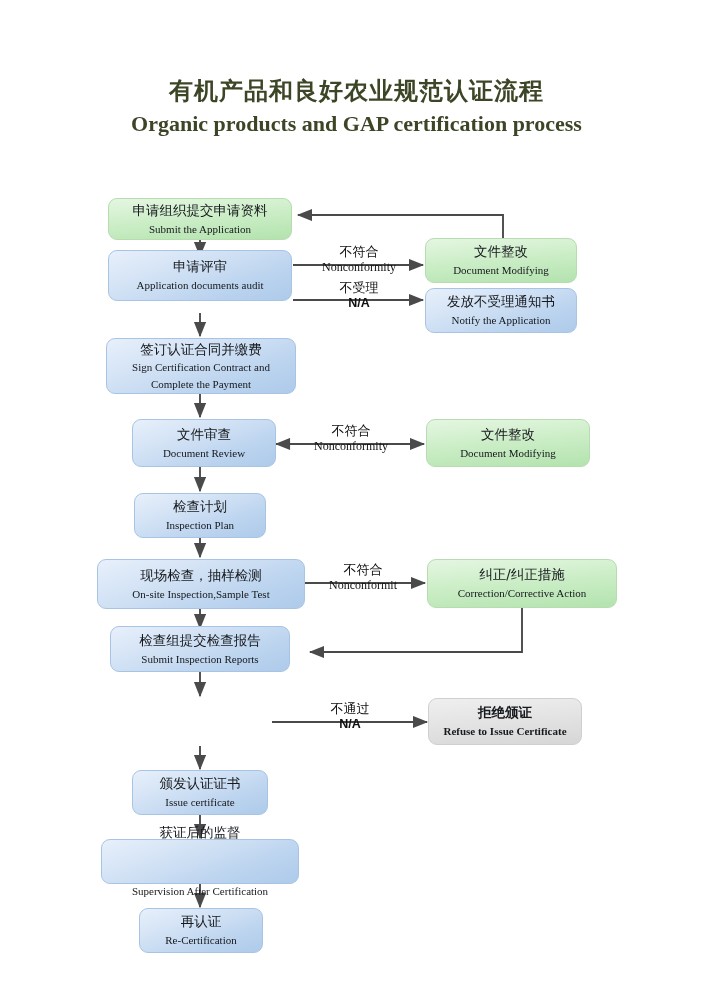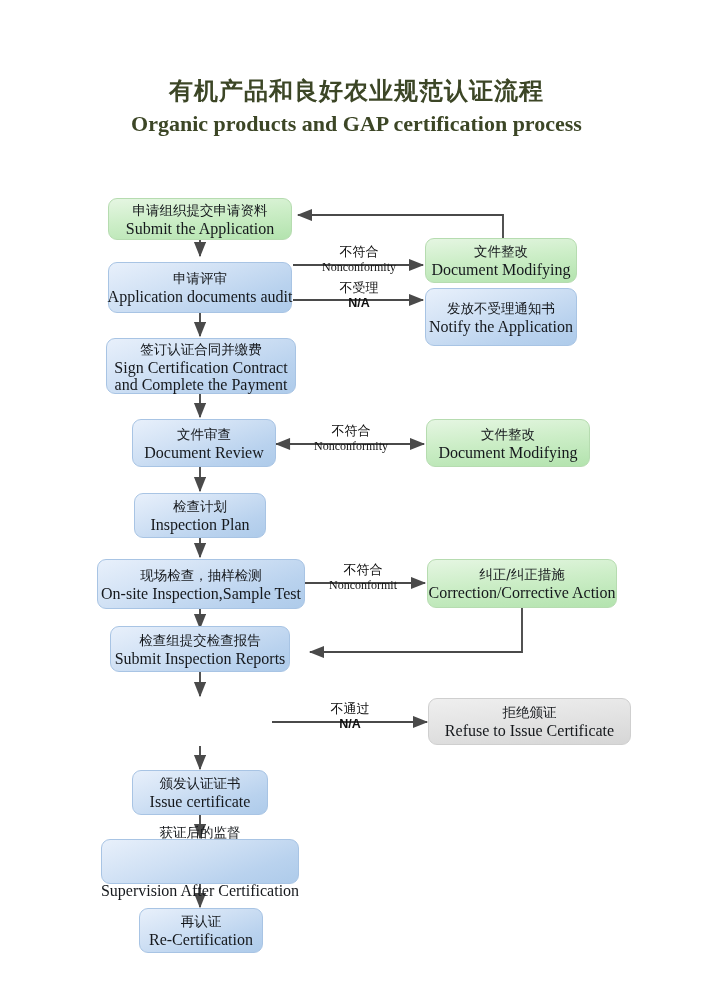--- a/index.html
+++ b/index.html
@@ -35,21 +35,21 @@
     text-align:center;
     color:#15181c;
     padding:2px 4px;
   }
   .node .cn{
     font-family:"DejaVu Sans",sans-serif;
     font-size:13.5px;line-height:19px;white-space:nowrap;
   }
   .node .en{
     font-family:"Liberation Serif","DejaVu Serif",serif;
-    font-size:16px;line-height:18px;white-space:nowrap;
+    font-size:11px;line-height:18px;white-space:nowrap;
   }
   .node.multi .en{white-space:normal;line-height:17px;}
 
   .blue{
     background:linear-gradient(160deg,#e8f0fb 0%,#cfe0f4 42%,#b9d2ee 75%,#aecbea 100%);
     border:1px solid #a8c4e4;
   }
   .green{
     background:linear-gradient(175deg,#e5f6e2 0%,#cdeec8 45%,#b3e3ae 100%);
     border:1px solid #b6dcb0;
@@ -134,31 +134,31 @@
 
       <line x1="200" y1="884" x2="200" y2="907" marker-end="url(#ah)"></line>
     </g>
   </svg>
 
   <div class="node green" style="left:108px;top:198px;width:184px;height:42px;">
     <div class="cn">申请组织提交申请资料</div>
     <div class="en">Submit the Application</div>
   </div>
 
-  <div class="node blue" style="left:108px;top:262px;width:184px;height:51px;">
+  <div class="node blue" style="left:108px;top:250px;width:184px;height:51px;">
     <div class="cn">申请评审</div>
     <div class="en">Application documents audit</div>
   </div>
 
   <div class="node green" style="left:425px;top:238px;width:152px;height:45px;">
     <div class="cn">文件整改</div>
     <div class="en">Document Modifying</div>
   </div>
 
-  <div class="node blue" style="left:425px;top:288px;width:152px;height:58px;">
+  <div class="node blue" style="left:425px;top:288px;width:152px;height:45px;">
     <div class="cn">发放不受理通知书</div>
     <div class="en">Notify the Application</div>
   </div>
 
   <div class="node blue multi" style="left:106px;top:338px;width:190px;height:56px;">
     <div class="cn">签订认证合同并缴费</div>
     <div class="en" style="max-width:178px;">Sign Certification Contract and Complete the Payment</div>
   </div>
 
   <div class="node blue" style="left:132px;top:419px;width:144px;height:48px;">
@@ -185,21 +185,21 @@
     <div class="cn">纠正/纠正措施</div>
     <div class="en">Correction/Corrective Action</div>
   </div>
 
   <div class="node blue" style="left:110px;top:626px;width:180px;height:46px;">
     <div class="cn">检查组提交检查报告</div>
     <div class="en">Submit Inspection Reports</div>
   </div>
 
 
-  <div class="node gray" style="left:428px;top:698px;width:203px;height:47px;">
+  <div class="node gray" style="left:428px;top:698px;width:154px;height:47px;font-weight:bold;">
     <div class="cn">拒绝颁证</div>
     <div class="en">Refuse to Issue Certificate</div>
   </div>
 
   <div class="node blue" style="left:132px;top:770px;width:136px;height:45px;">
     <div class="cn">颁发认证证书</div>
     <div class="en">Issue certificate</div>
   </div>
 
   <div class="node blue" style="left:101px;top:839px;width:198px;height:45px;gap:40px;">

